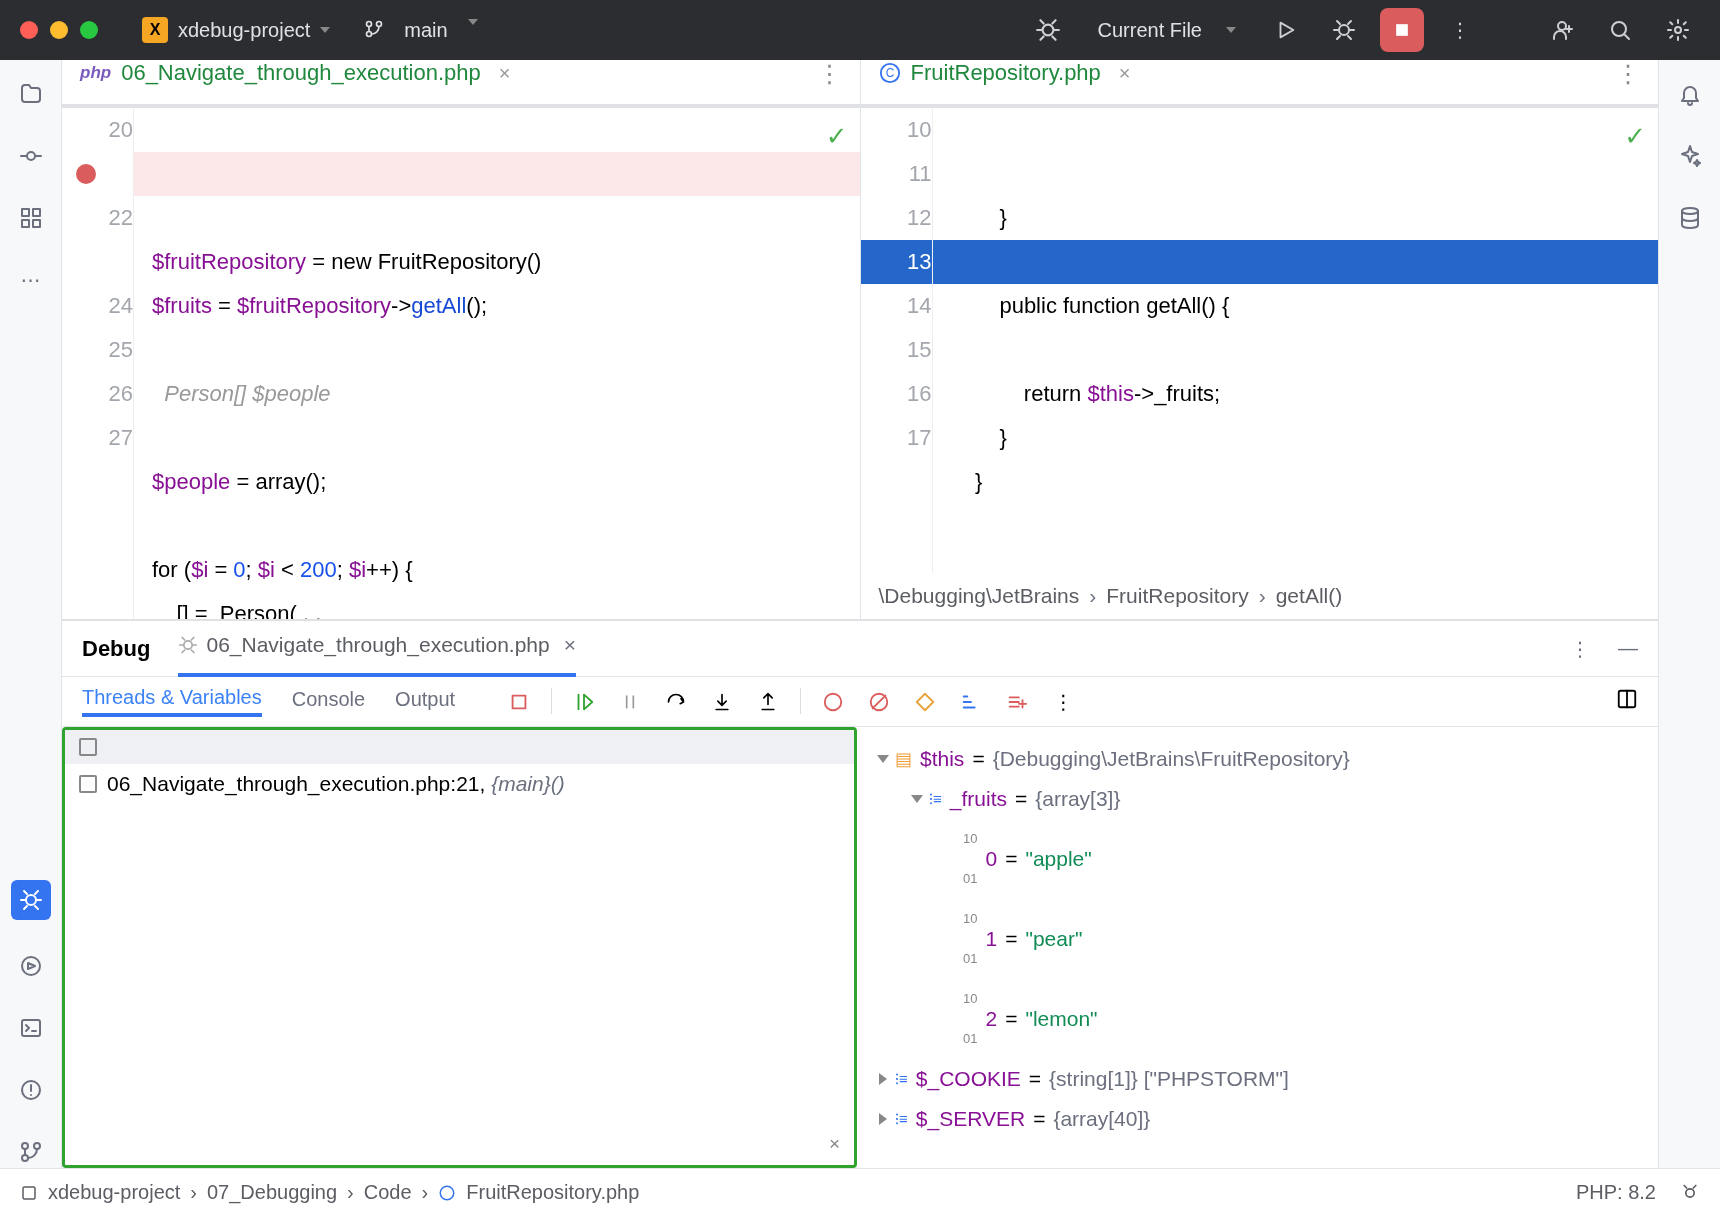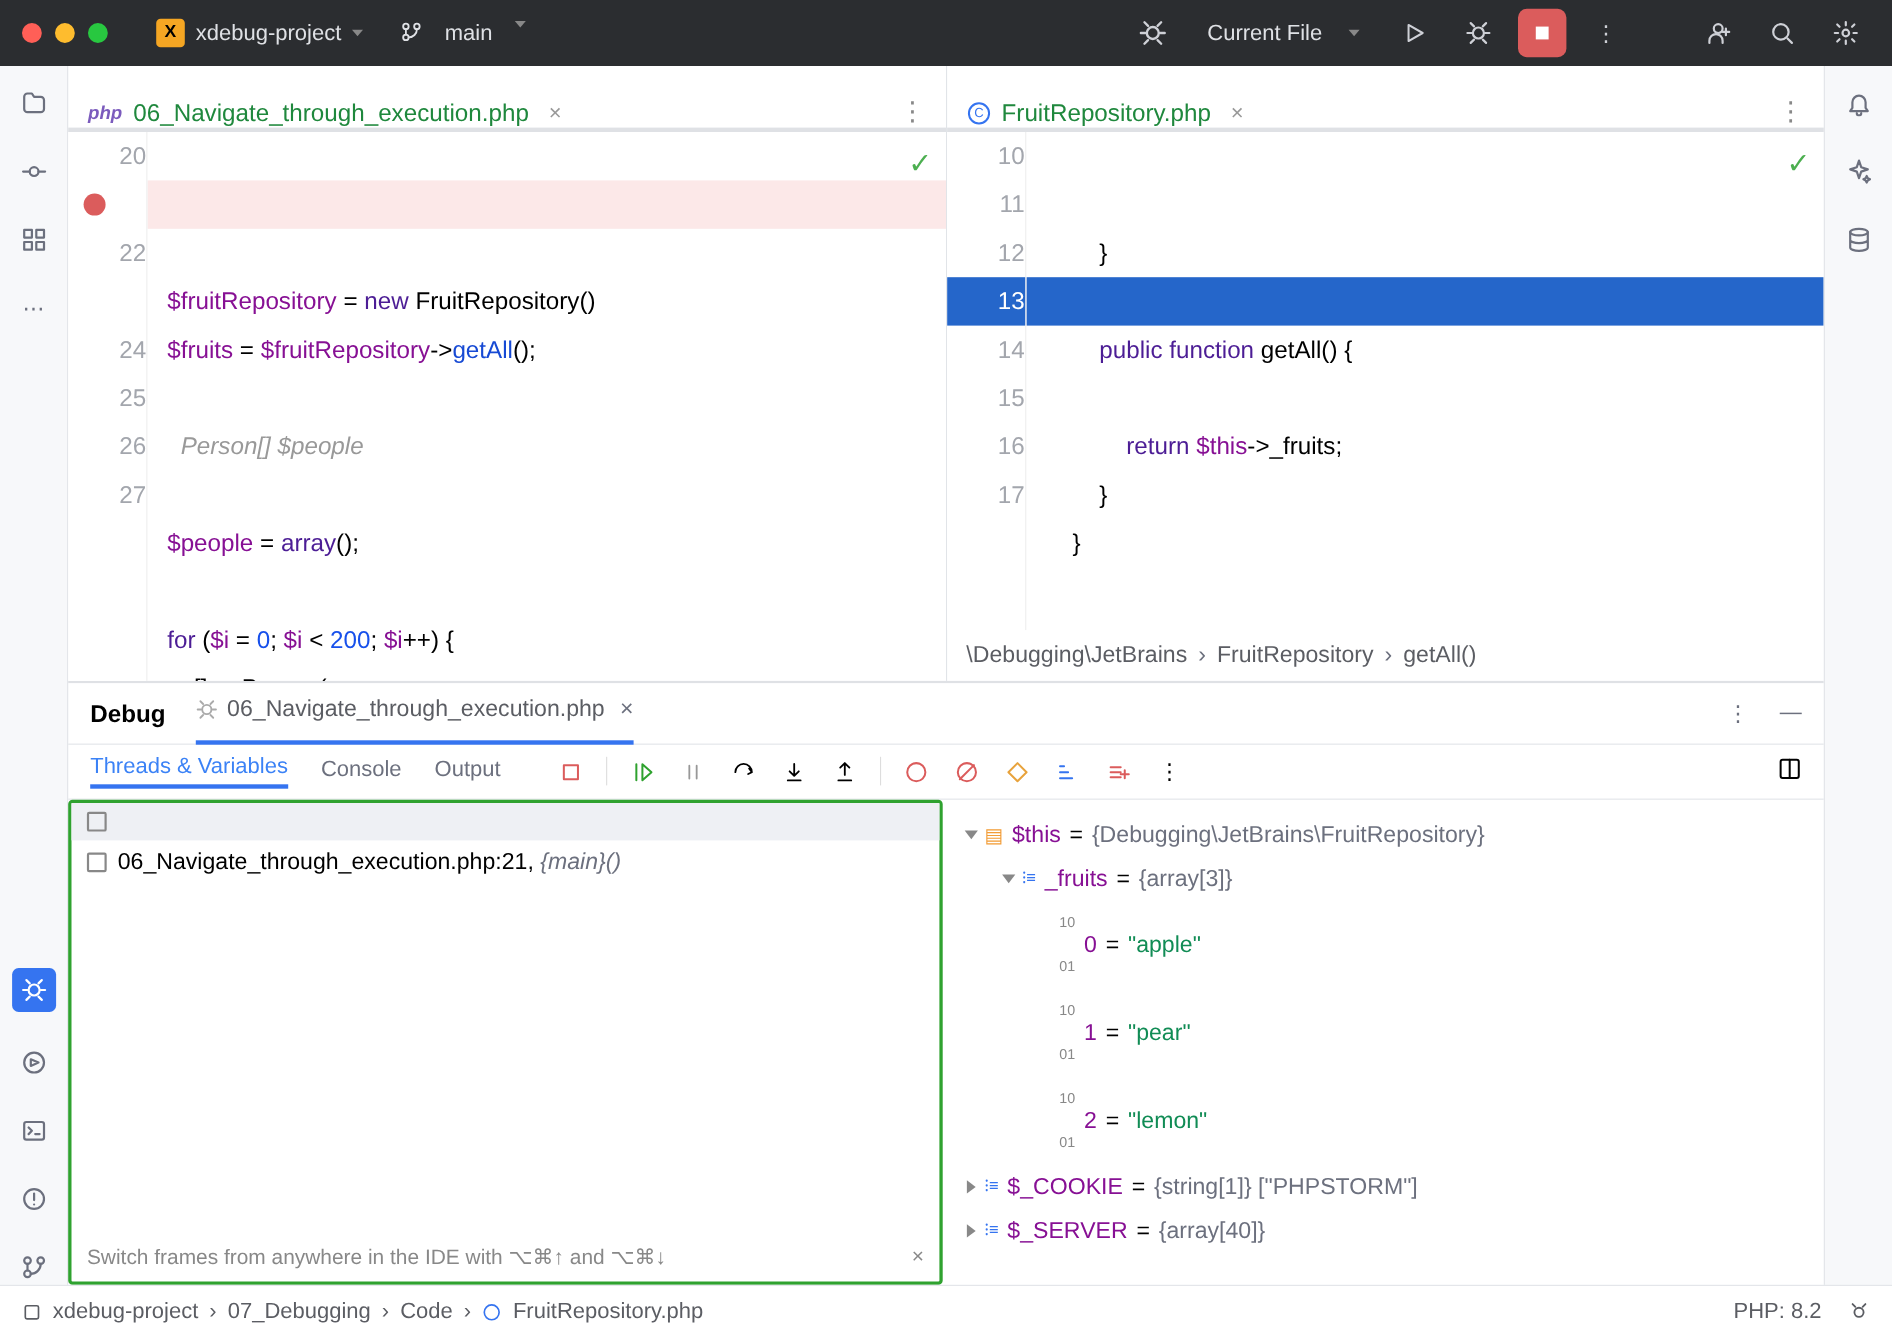--- a/index.html
+++ b/index.html
@@ -26,34 +26,34 @@
 .gi{width:32px;height:32px;color:#6c707e;display:flex;align-items:center;justify-content:center}
 .gi.active{background:#3574f0;color:#fff;border-radius:6px;width:40px;height:40px}
 .gi svg{width:24px;height:24px}
 
 .center{flex:1;display:flex;flex-direction:column;min-height:0}
 
 
 .editors{display:flex;height:560px;border-bottom:1px solid #dfe1e5}
 .ed{flex:1;display:flex;flex-direction:column;border-right:1px solid #e1e4e8;position:relative}
 .ed:last-child{border-right:none}
-.tabbar{height:60px;display:flex;align-items:flex-end;padding:0 18px;gap:10px;border-bottom:4px solid #dfe1e5;position:relative}
+.tabbar{height:48px;display:flex;align-items:flex-start;padding:0 18px;gap:10px;border-bottom:4px solid #dfe1e5;position:relative}
 .tab{display:flex;align-items:center;gap:10px;color:#1f883d;font-size:22px}
 .tab .php{color:#7b5bbd;font-weight:700;font-style:italic;font-size:17px}
 .tab .x{color:#999;font-size:20px;margin-left:8px}
 .tabopts{margin-left:auto;color:#888;font-size:24px}
 .code{flex:1;display:flex;font-family:'JetBrains Mono',Menlo,monospace;font-size:22px;line-height:44px;overflow:hidden}
 .ln{width:72px;text-align:right;color:#a3a6ad;background:#fff;user-select:none;border-right:1px solid #eee}
 .ln .bp{color:transparent;position:relative}
 .ln .bp::before{content:'';position:absolute;left:14px;top:12px;width:20px;height:20px;background:#db5c5c;border-radius:50%}
 .src{flex:1;padding-left:18px;white-space:pre;position:relative}
 .src .hlline{position:absolute;left:0;right:0;height:44px;background:#fce8e8;z-index:-1}
 .src .curline{position:absolute;left:0;right:0;height:44px;background:#2566ca;z-index:-1}
 .src .checkmark{position:absolute;right:12px;top:6px;color:#4caf50;font-size:26px}
-.k{color:#4c1d95}.v{color:#871094}.n{color:#1750eb}.c{color:#999;font-style:italic}.m{color:#174ad4}
+.k{color:#000000}.v{color:#871094}.n{color:#1750eb}.c{color:#999;font-style:italic}.m{color:#174ad4}
 .breadbar{height:46px;display:flex;align-items:center;padding:0 18px;color:#5b5d63;font-size:21px;gap:10px}
 
 
 .debug{flex:1;display:flex;flex-direction:column;border-top:1px solid #dfe1e5;min-height:0}
 .dtop{height:56px;display:flex;align-items:center;padding:0 20px;gap:28px;border-bottom:1px solid #e1e4e8}
 .dtop .title{font-weight:600;font-size:22px}
 .dtop .dbgtab{display:flex;align-items:center;gap:8px;color:#5b5d63;font-size:21px;border-bottom:4px solid #3574f0;padding-bottom:4px;height:56px}
 .dsub{height:50px;display:flex;align-items:center;padding:0 20px;gap:30px;border-bottom:1px solid #e1e4e8}
 .dsub .st{font-size:20px;color:#6c707e;padding-bottom:4px}
 .dsub .st.active{color:#3b82f6;font-weight:500;border-bottom:4px solid #3574f0}
@@ -384,21 +384,20 @@
       <div class="dbody">
         <div class="frames">
           <div class="fr sel">
             <span class="fi"></span>
           </div>
           <div class="fr">
             <span class="fi"></span>
             <span><span>06_Navigate_through_execution.php</span>:<span>21</span>, <i class="g">{main}()</i></span>
           </div>
           <div class="frhint">
-              <span>Switch frames from anywhere in the IDE with ⌥⌘↑ and ⌥⌘↓</span>
               <span style="margin-left:auto">×</span>
             </div>
         </div>
         <div class="vars">
           <div class="vtree">
             <div class="vr" style="padding-left:10px"><span class="ar open"></span><span class="ic-obj">▤</span> <span class="v">$this</span> = <span class="g">{Debugging\JetBrains\FruitRepository}</span></div>
             <div class="vr" style="padding-left:44px"><span class="ar open"></span><span class="ic-arr">⁝≡</span> <span class="v">_fruits</span> = <span class="g">{array[3]}</span></div>
             <div class="vr" style="padding-left:94px"><span class="ic-bin">10<br>01</span> <span class="v">0</span> = <span class="str">"apple"</span></div>
             <div class="vr" style="padding-left:94px"><span class="ic-bin">10<br>01</span> <span class="v">1</span> = <span class="str">"pear"</span></div>
             <div class="vr" style="padding-left:94px"><span class="ic-bin">10<br>01</span> <span class="v">2</span> = <span class="str">"lemon"</span></div>

